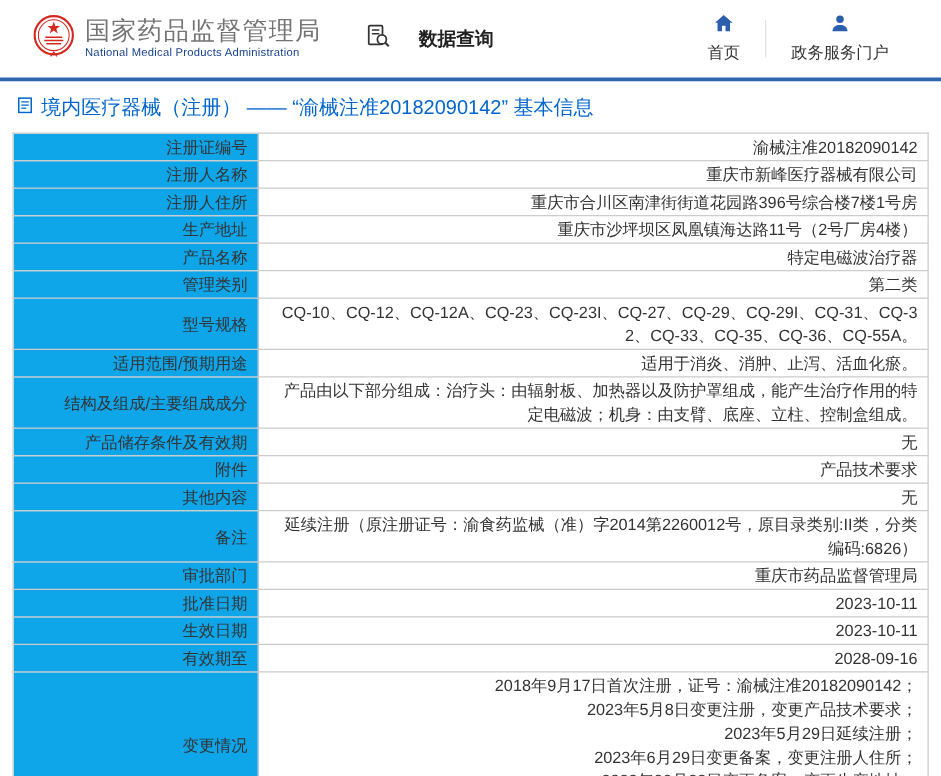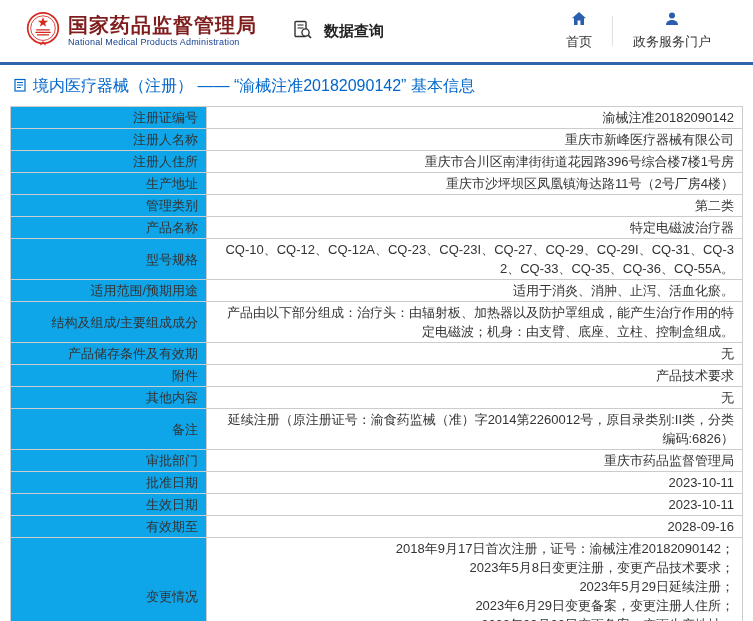--- a/index.html
+++ b/index.html
@@ -22,33 +22,33 @@
   }
   .brand {
     display: flex;
     align-items: center;
     gap: 8px;
     cursor: pointer;
   }
   .brand-text { display: flex; flex-direction: column; line-height: 1.15; }
   .brand-cn {
     font-size: 20px;
-    font-weight: bold;
-    color: #7f1d1d;
+    font-weight: normal;
+    color: #737373;
     letter-spacing: 1px;
   }
   .brand-en {
     font-size: 9px;
     color: #16418f;
     letter-spacing: 0.2px;
   }
   .data-query {
     display: flex;
     align-items: center;
-    gap: 11px;
+    gap: 22px;
     margin-left: 36px;
     font-size: 15px;
     font-weight: bold;
     color: #222;
     cursor: pointer;
   }
   .top-nav {
     margin-left: auto;
     display: flex;
     align-items: center;
@@ -190,26 +190,26 @@
       </tr>
       <tr>
         <th>注册人住所</th>
         <td>重庆市合川区南津街街道花园路396号综合楼7楼1号房</td>
       </tr>
       <tr>
         <th>生产地址</th>
         <td>重庆市沙坪坝区凤凰镇海达路11号（2号厂房4楼）</td>
       </tr>
       <tr>
+        <th>产品名称</th>
+        <td>特定电磁波治疗器</td>
+      </tr>
+      <tr>
         <th>管理类别</th>
         <td>第二类</td>
-      </tr>
-      <tr>
-        <th>产品名称</th>
-        <td>特定电磁波治疗器</td>
       </tr>
       <tr>
         <th>型号规格</th>
         <td>CQ-10、CQ-12、CQ-12A、CQ-23、CQ-23I、CQ-27、CQ-29、CQ-29I、CQ-31、CQ-32、CQ-33、CQ-35、CQ-36、CQ-55A。</td>
       </tr>
       <tr>
         <th>适用范围/预期用途</th>
         <td>适用于消炎、消肿、止泻、活血化瘀。</td>
       </tr>
       <tr>

